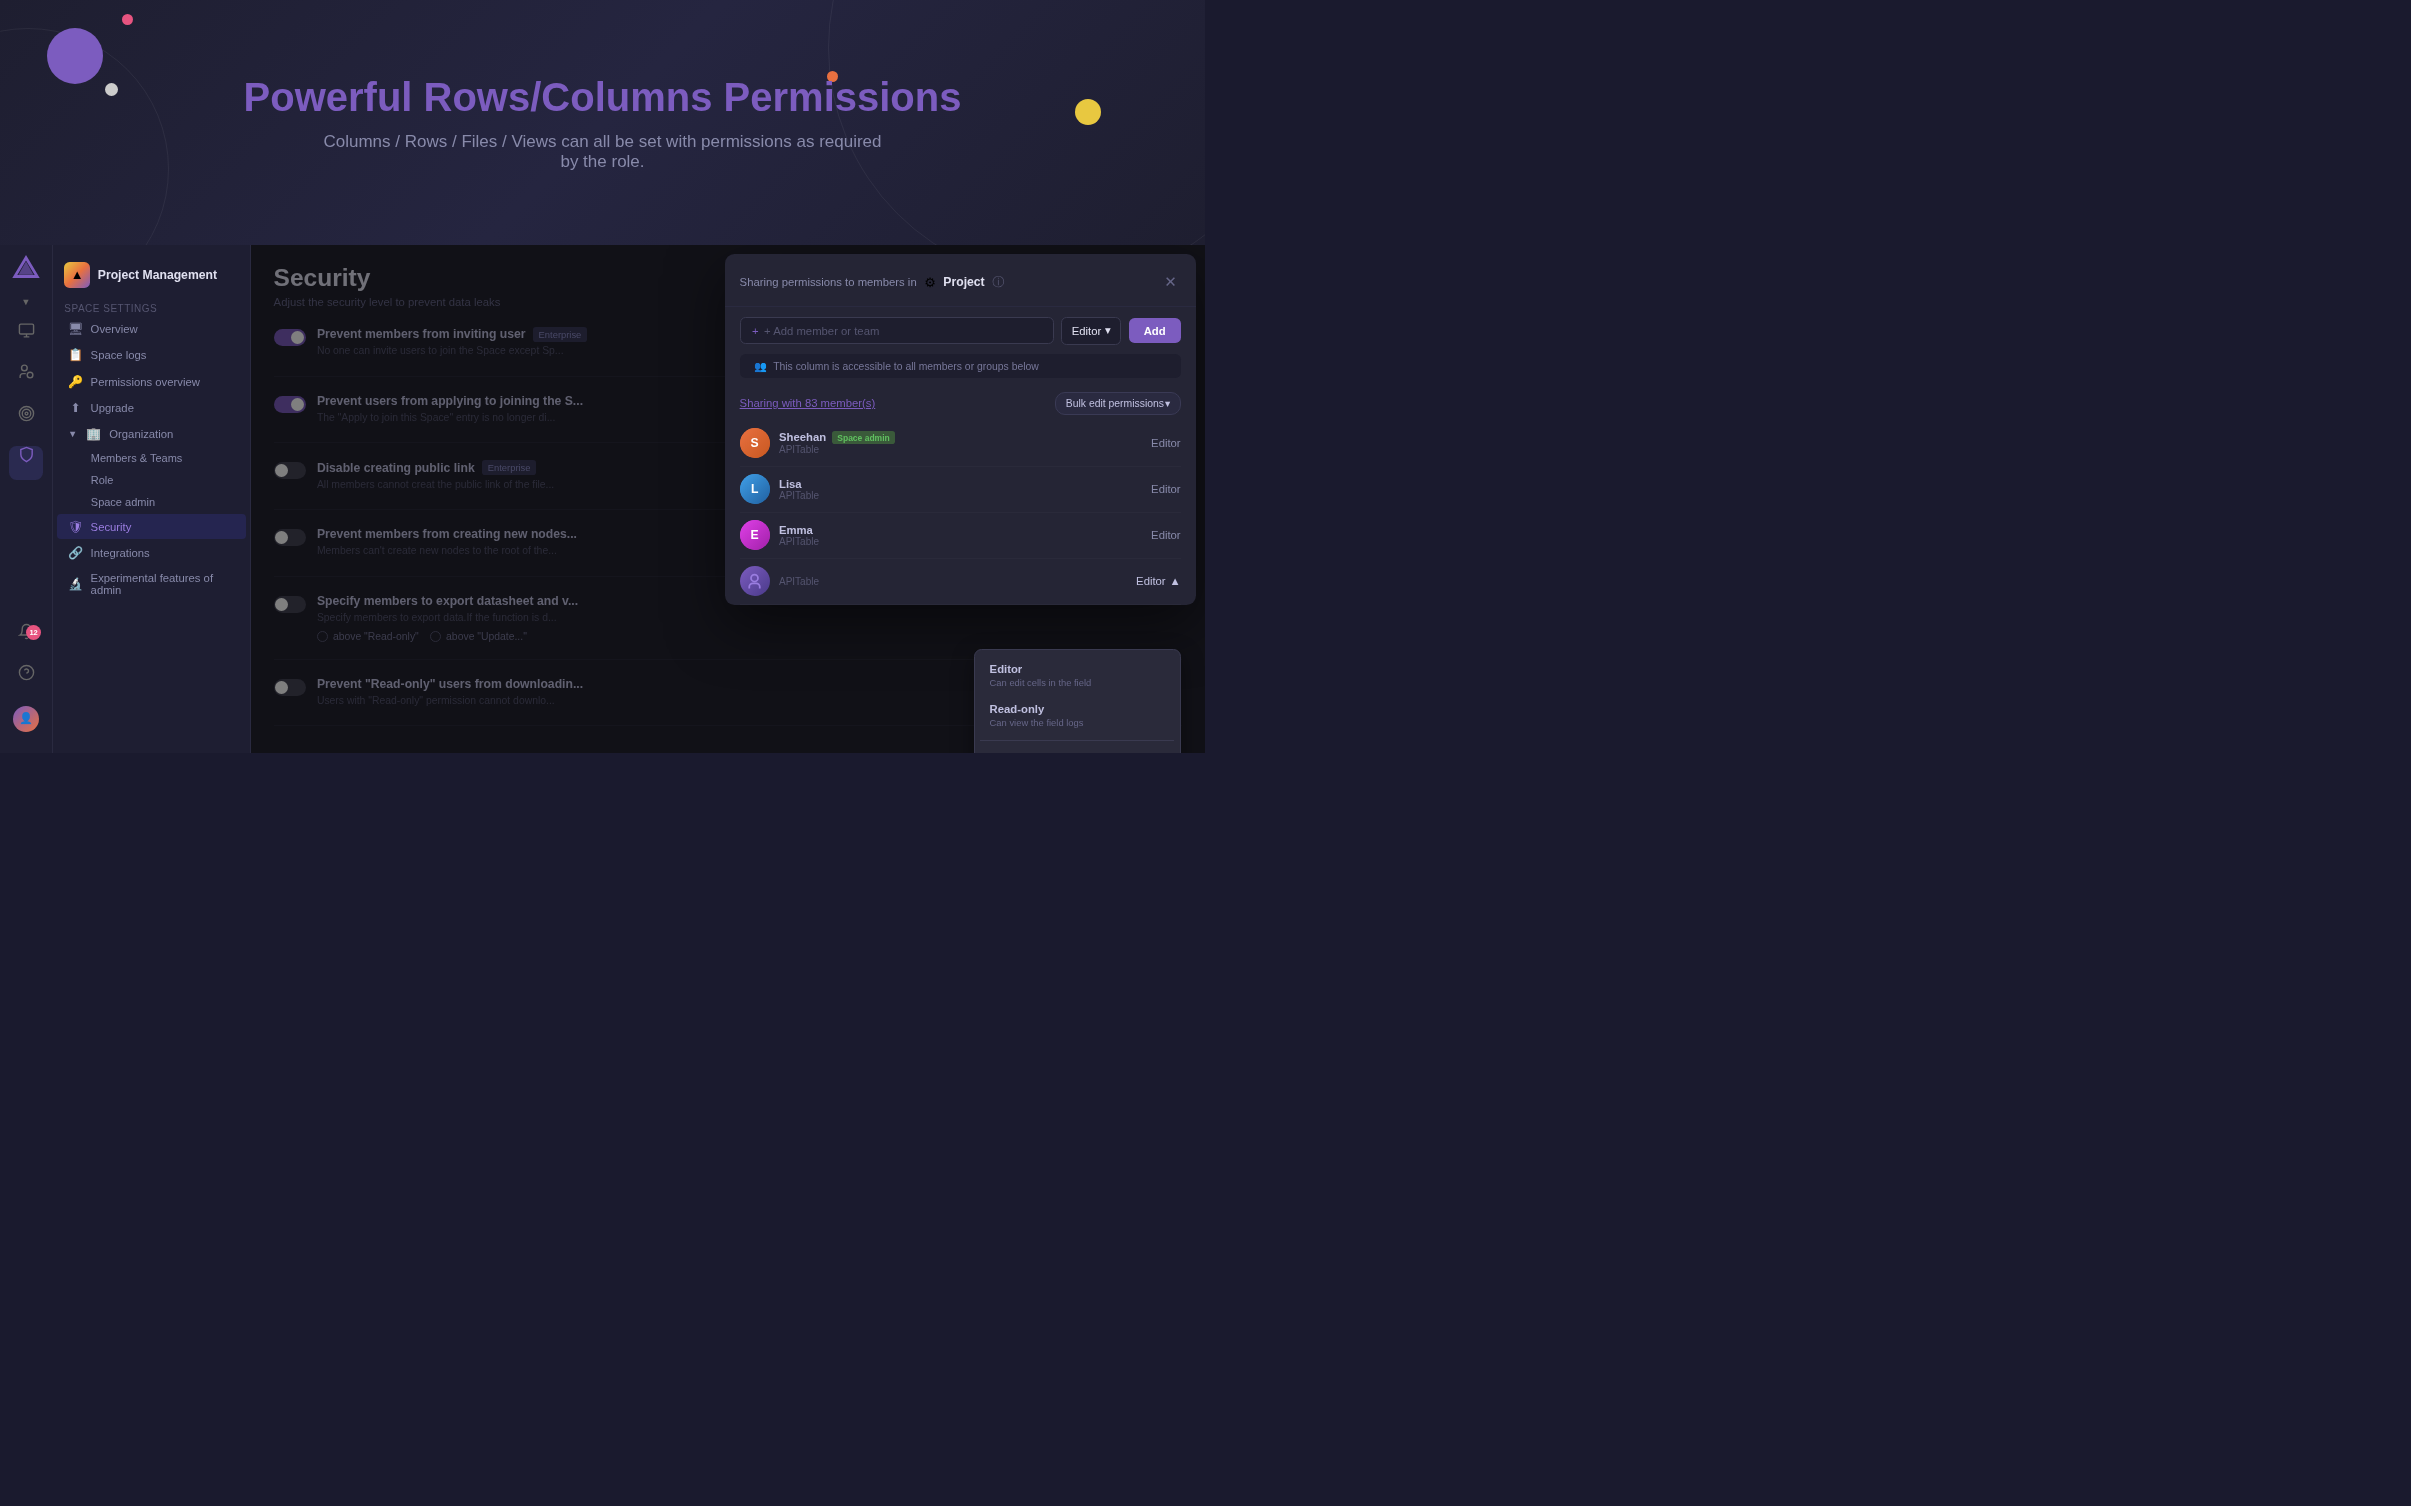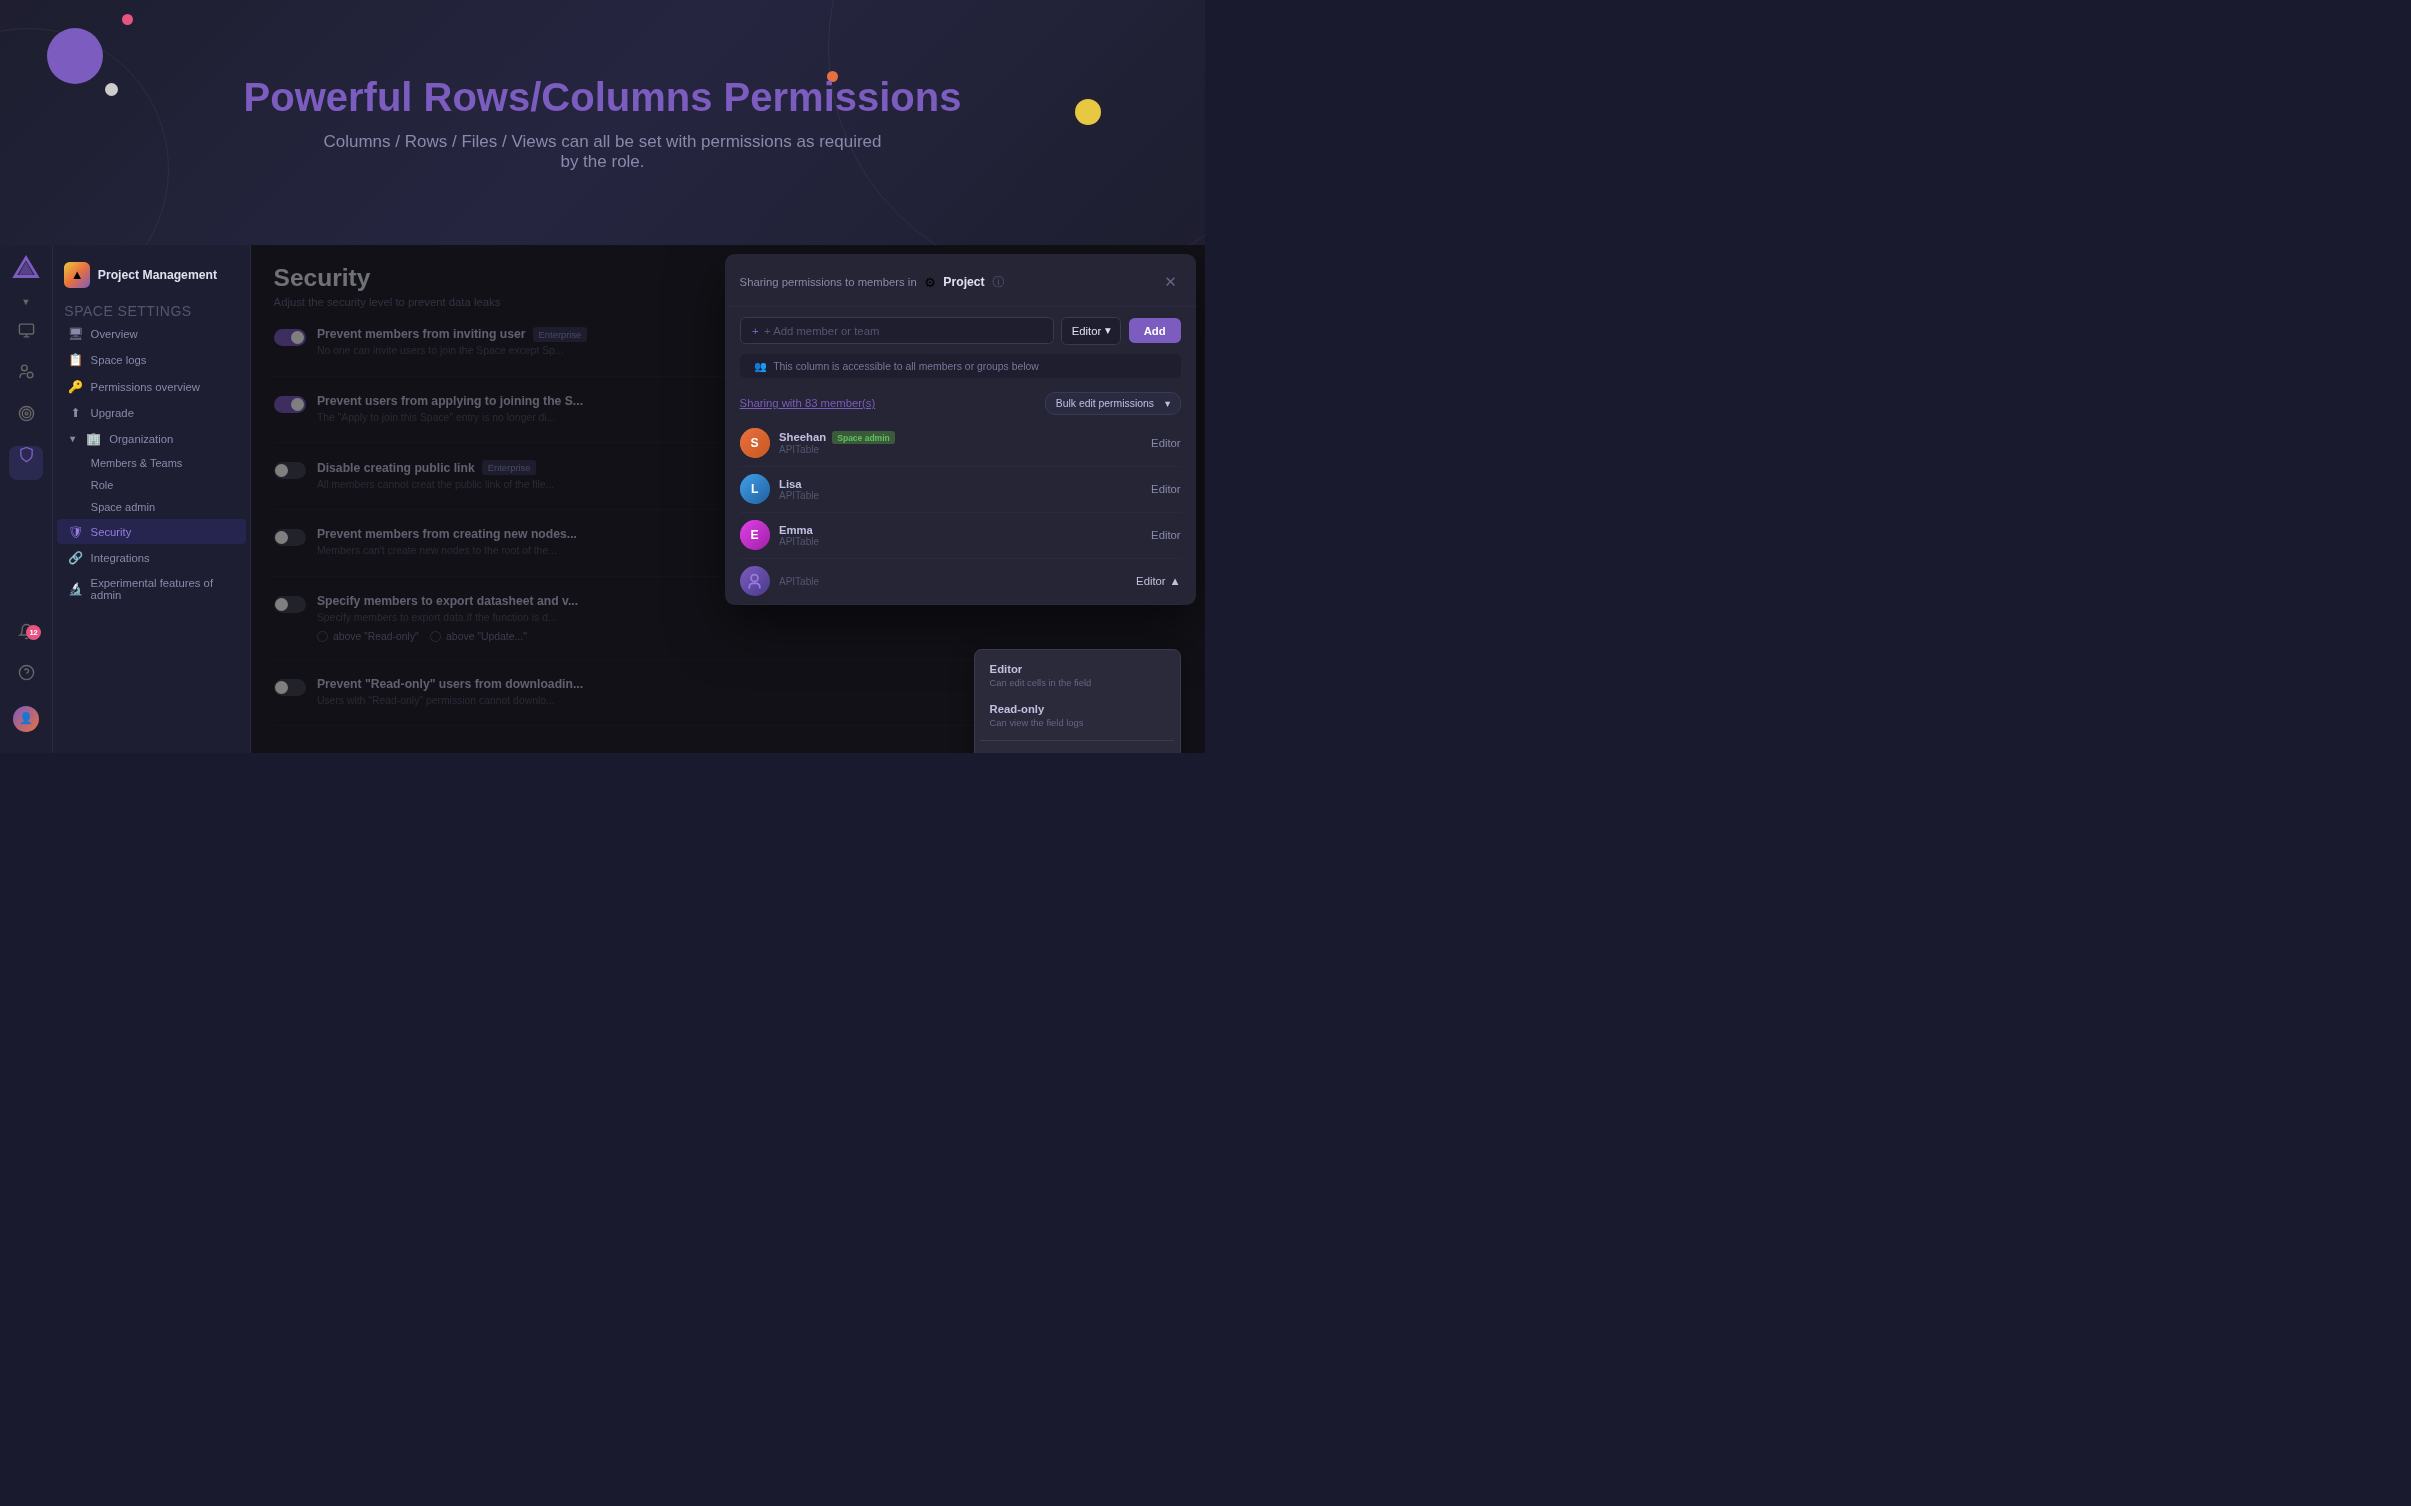--- a/index.html
+++ b/index.html
@@ -162,21 +162,21 @@
       font-size: 13px;
     }
 
     .project-name {
       font-size: 12.2px;
       font-weight: 600;
       color: #e0e0f0;
     }
 
     .space-settings-label {
-      font-size: 14px;
+      font-size: 10px;
       color: #555570;
       padding: 3.8px 11.3px 1.9px;
       text-transform: uppercase;
       letter-spacing: 0.5px;
     }
 
     .sidebar-item {
       display: flex;
       align-items: center;
       gap: 7.5px;
@@ -457,21 +457,21 @@
     .bulk-edit-btn {
       background: #2a2a40;
       border: 0.9px solid #3a3a55;
       border-radius: 10px;
       padding: 4.7px 9.4px;
       color: #c0c0e0;
       font-size: 10.4px;
       cursor: pointer;
       display: flex;
       align-items: center;
-      gap: 11px;
+      gap: 1px;
     }
 
     .member-list {
       padding: 0 15px;
     }
 
     .member-row {
       display: flex;
       align-items: center;
       justify-content: space-between;

